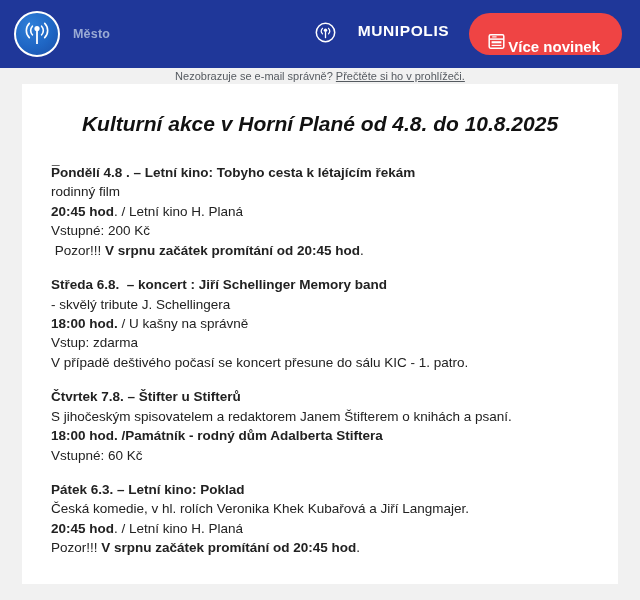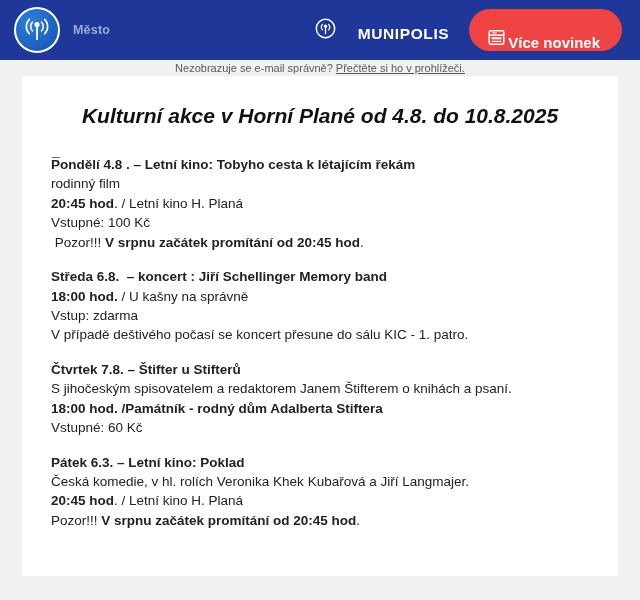--- a/index.html
+++ b/index.html
@@ -9,21 +9,21 @@
   body {
     width: 640px;
     height: 600px;
     background: #f1f1f1;
     font-family: "Liberation Sans", sans-serif;
     overflow: hidden;
   }
 
   
   .header {
-    height: 60px;
+    height: 68px;
     background: #1f3799;
     display: flex;
     align-items: center;
     padding: 0 18px 0 14px;
     box-sizing: border-box;
   }
   .brand {
     display: flex;
     align-items: center;
     gap: 13px;
@@ -60,21 +60,21 @@
   }
 
   .header-right {
     margin-left: auto;
     display: flex;
     align-items: center;
     gap: 20px;
   }
   .munipolis {
     display: flex;
-    align-items: flex-end;
+    align-items: flex-start;
     gap: 22px;
   }
   .munipolis-label {
     color: #ffffff;
     font-size: 15.5px;
     font-weight: bold;
     letter-spacing: .6px;
   }
   .more-btn {
     display: flex;
@@ -206,25 +206,26 @@
 <div class="card">
   <div class="card-title">Kulturní akce v Horní Plané od 4.8. do 10.8.2025</div>
 
   <div class="events">
     <div class="stray-dash">_</div>
 
   <div class="event">
         <div class="ev-line"><b>Pondělí 4.8 . – Letní kino: Tobyho cesta k létajícím řekám</b></div>
         <div class="ev-line"><span>rodinný film</span></div>
         <div class="ev-line"><b>20:45 hod</b><span>. / Letní kino H. Planá</span></div>
-        <div class="ev-line"><span>Vstupné: 100 Kč</span></div>
+        <div class="ev-line"><span>Vstupné: 200 Kč</span></div>
         <div class="ev-line"><span> Pozor!!! </span><b>V srpnu začátek promítání od 20:45 hod</b><span>.</span></div>
       </div>
       <div class="event">
         <div class="ev-line"><b>Středa 6.8.  – koncert : Jiří Schellinger Memory band</b></div>
+        <div class="ev-line"><span>- skvělý tribute J. Schellingera</span></div>
         <div class="ev-line"><b>18:00 hod.</b><span> / U kašny na správně</span></div>
         <div class="ev-line"><span>Vstup: zdarma</span></div>
         <div class="ev-line"><span>V případě deštivého počasí se koncert přesune do sálu KIC - 1. patro.</span></div>
       </div>
       <div class="event">
         <div class="ev-line"><b>Čtvrtek 7.8. – Štifter u Stifterů</b></div>
         <div class="ev-line"><span>S jihočeským spisovatelem a redaktorem Janem Štifterem o knihách a psaní.</span></div>
         <div class="ev-line"><b>18:00 hod. /Památník - rodný dům Adalberta Stiftera</b></div>
         <div class="ev-line"><span>Vstupné: 60 Kč</span></div>
       </div>

